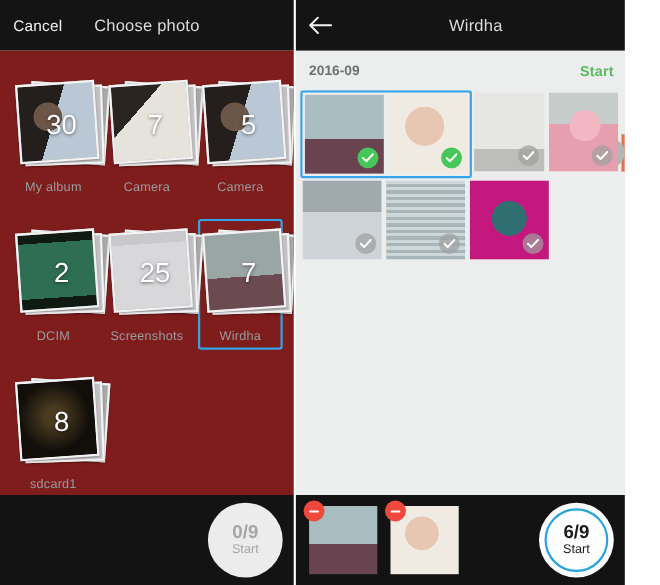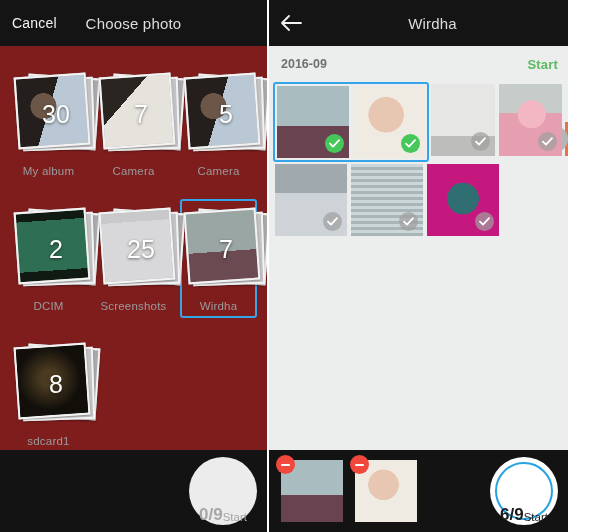--- a/index.html
+++ b/index.html
@@ -110,21 +110,21 @@
   .tray-item .thumb { width: 100%; height: 100%; }
   .minus {
     position: absolute; left: -5px; top: -5px; width: 19px; height: 19px;
     border-radius: 50%; background: #f0483c; display: flex;
     align-items: center; justify-content: center;
   }
   .minus i { display: block; width: 9px; height: 2px; background: #fff; border-radius: 1px; }
   .startbtn {
     position: absolute; right: 10px; top: 50%; transform: translateY(-50%);
     width: 68px; height: 68px; border-radius: 50%;
-    display: flex; flex-direction: row; align-items: flex-end;
+    display: flex; flex-direction: column; align-items: center;
     justify-content: center; line-height: 1.18;
   }
   .startbtn.off { background: #ececec; }
   .startbtn.on  { background: #ffffff; }
   .startbtn .ring {
     position: absolute; left: 5px; top: 5px; right: 5px; bottom: 5px;
     border-radius: 50%; border: 2px solid #27a3e0;
   }
   .startbtn .count { font-size: 17px; font-weight: bold; position: relative; }
   .startbtn .word  { font-size: 11.5px; position: relative; }

